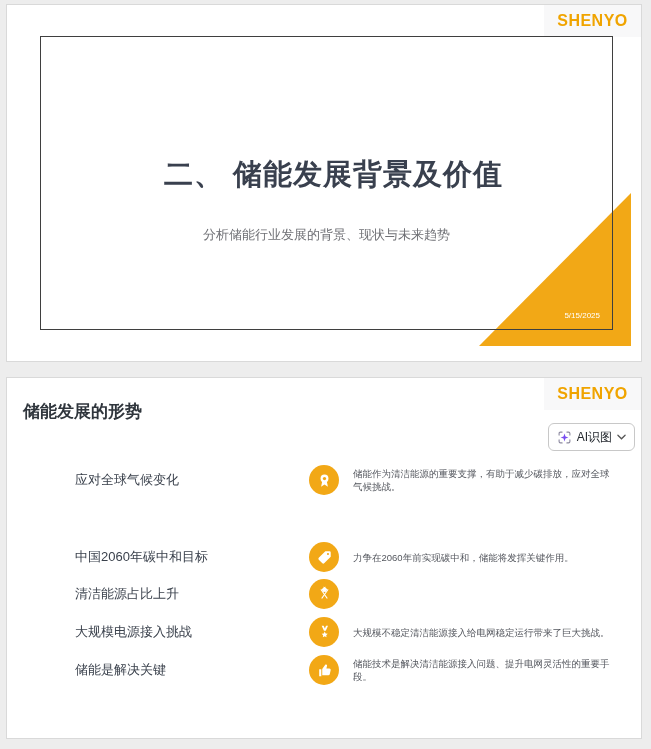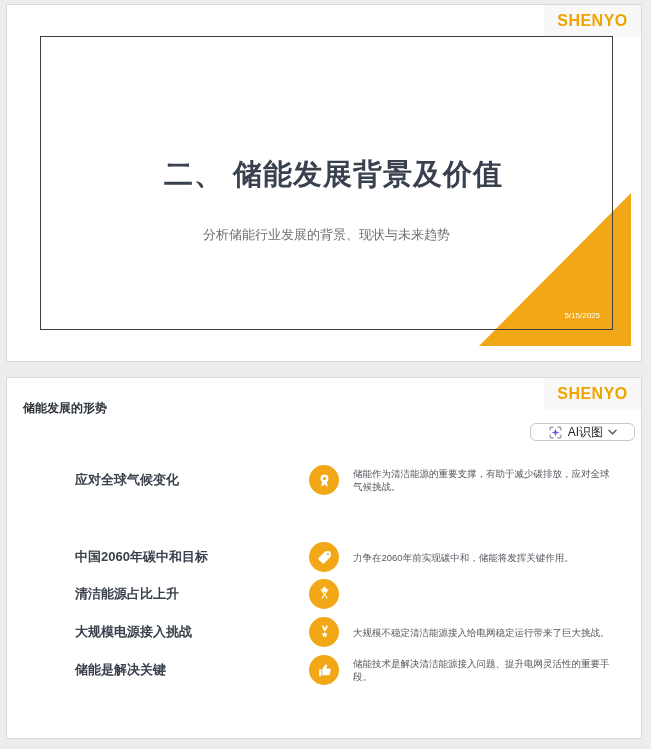--- a/index.html
+++ b/index.html
@@ -21,26 +21,26 @@
   .frame{position:absolute;left:33px;top:31px;width:573px;height:294px;border:1px solid var(--frame_border);z-index:2;}
   .s1-title{position:absolute;left:33px;top:150px;width:573px;text-align:center;font-size:29px;
     font-weight:bold;color:var(--title_dark);letter-spacing:1px;z-index:2;padding-left:14px;}
   .s1-subtitle{position:absolute;left:33px;top:221px;width:573px;text-align:center;font-size:13px;
     color:var(--subtitle_gray);z-index:2;}
   .triangle{position:absolute;left:472px;top:188px;width:152px;height:153px;background:var(--accent);
     clip-path:polygon(100% 0,100% 100%,0 100%);z-index:1;}
   .s1-date{position:absolute;left:545px;top:306px;width:48px;text-align:right;font-size:8px;
     color:#fff;z-index:3;}
   
-  .s2-title{position:absolute;left:16px;top:22px;font-size:12px;font-weight:bold;color:var(--header_dark);}
-  .ai-btn{position:absolute;top:45px;right:6px;height:18px;background:#fff;border:1px solid var(--btn_border);
-    border-radius:6px;display:flex;align-items:center;gap:5px;padding:0 17px;cursor:pointer;}
+  .s2-title{position:absolute;left:16px;top:22px;font-size:17px;font-weight:bold;color:var(--header_dark);}
+  .ai-btn{position:absolute;top:45px;right:6px;height:28px;background:#fff;border:1px solid var(--btn_border);
+    border-radius:6px;display:flex;align-items:center;gap:5px;padding:0 8px;cursor:pointer;}
   .ai-btn-label{font-size:12px;color:var(--btn_text);}
   .row{position:absolute;left:0;width:634px;height:38px;display:flex;align-items:center;}
-  .row-label{margin-left:68px;width:220px;font-size:13px;font-weight:bold;color:var(--label_dark);}
+  .row-label{margin-left:68px;width:220px;font-size:13px;font-weight:normal;color:var(--label_dark);}
   .row-icon{margin-left:14px;width:30px;height:30px;border-radius:50%;background:var(--accent);
     display:flex;align-items:center;justify-content:center;flex:0 0 auto;}
   .row-desc{margin-left:14px;width:259px;font-size:9.5px;line-height:13px;color:var(--body_gray);}
   .r1{top:83px;} .r2{top:121px;} .r3{top:160px;} .r4{top:197px;} .r5{top:235px;} .r6{top:273px;}
 </style>
 </head>
 <body>
 
 <div class="card card1">
   <div class="logo-block">

